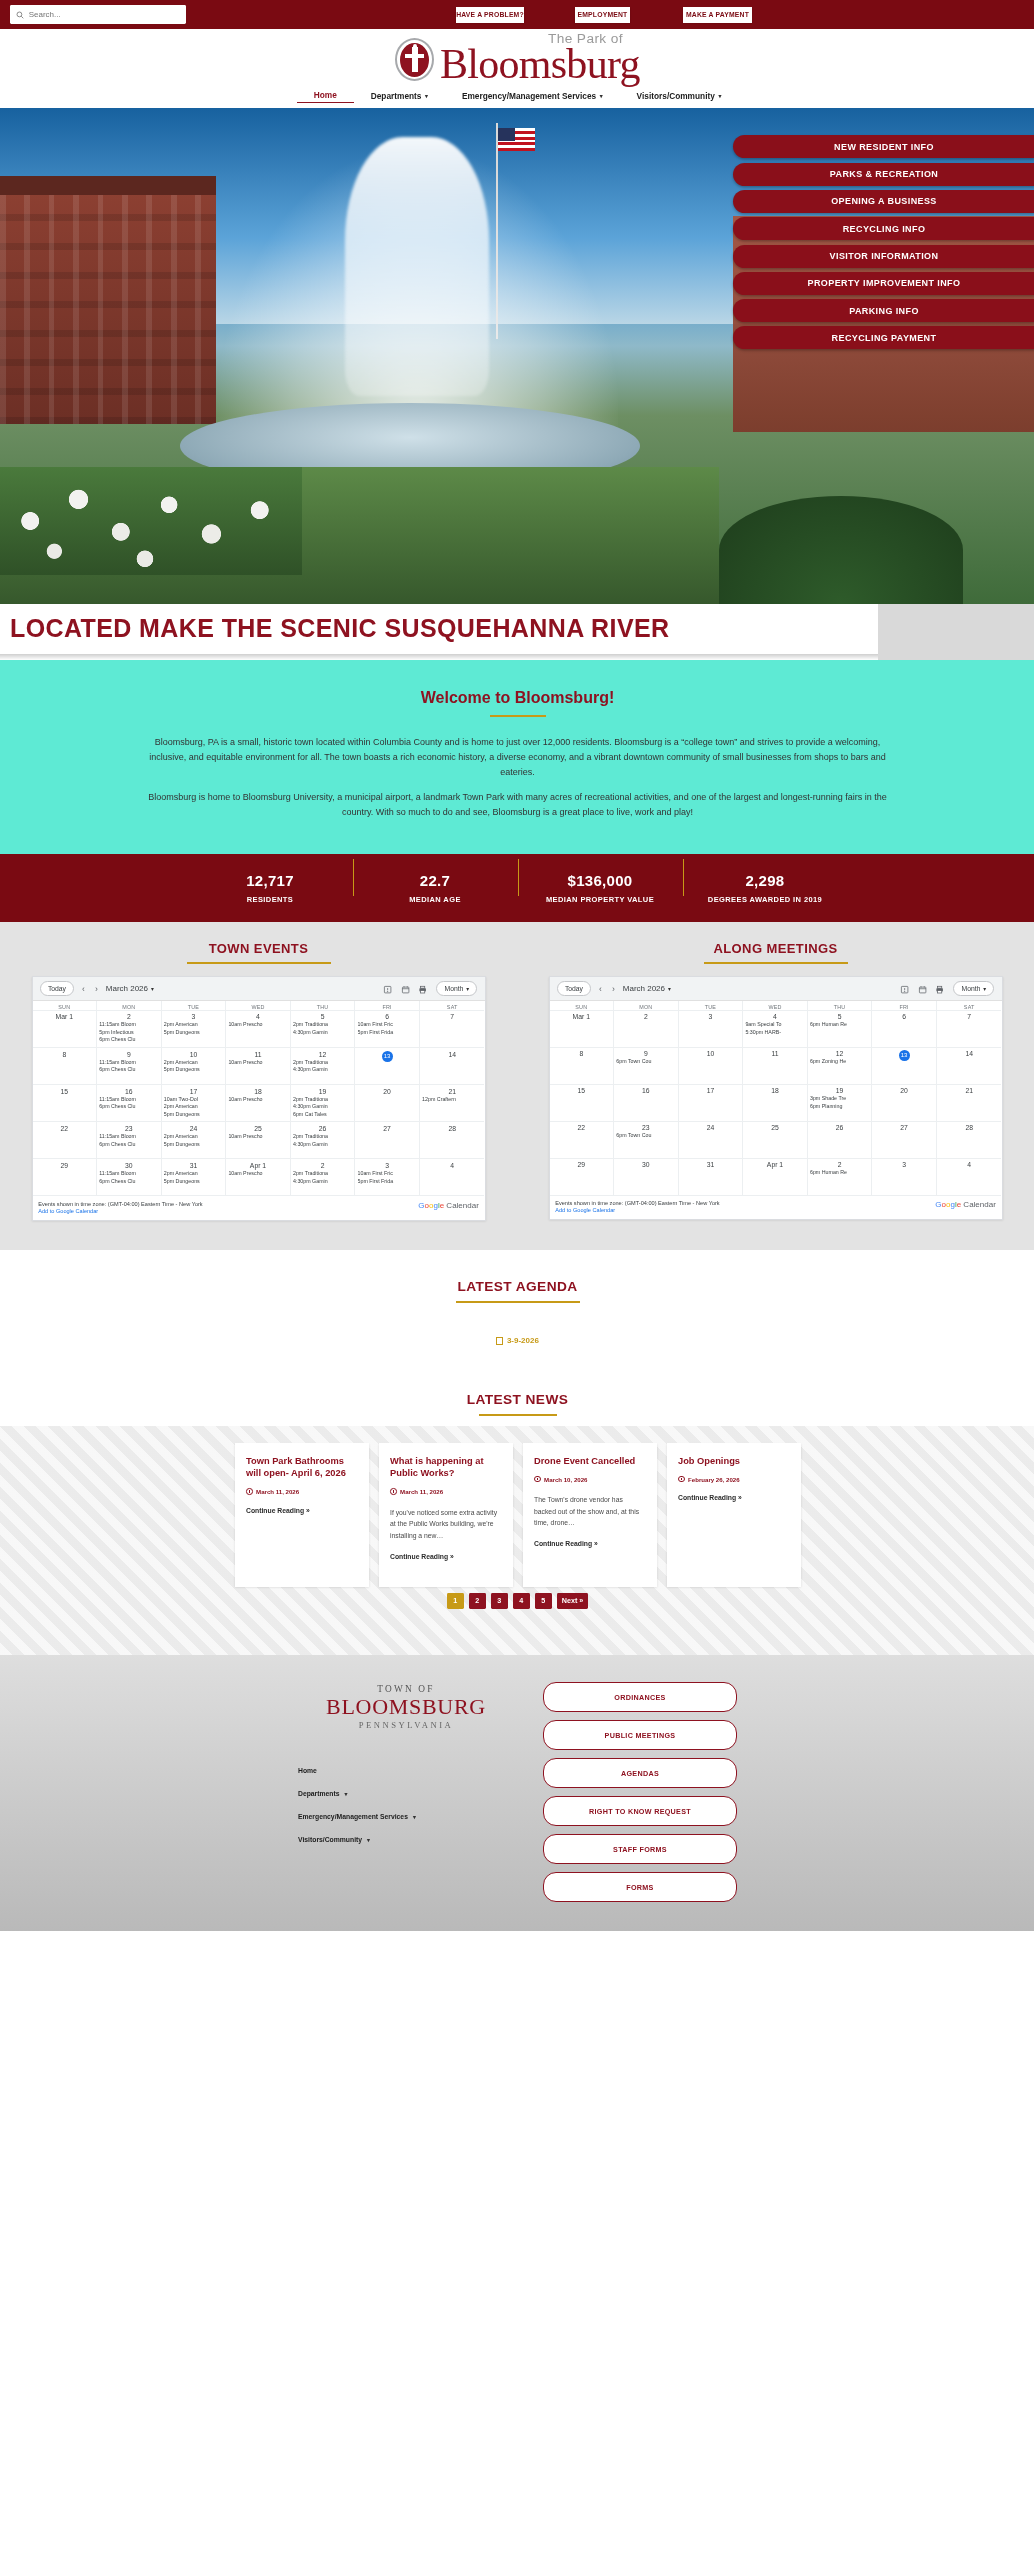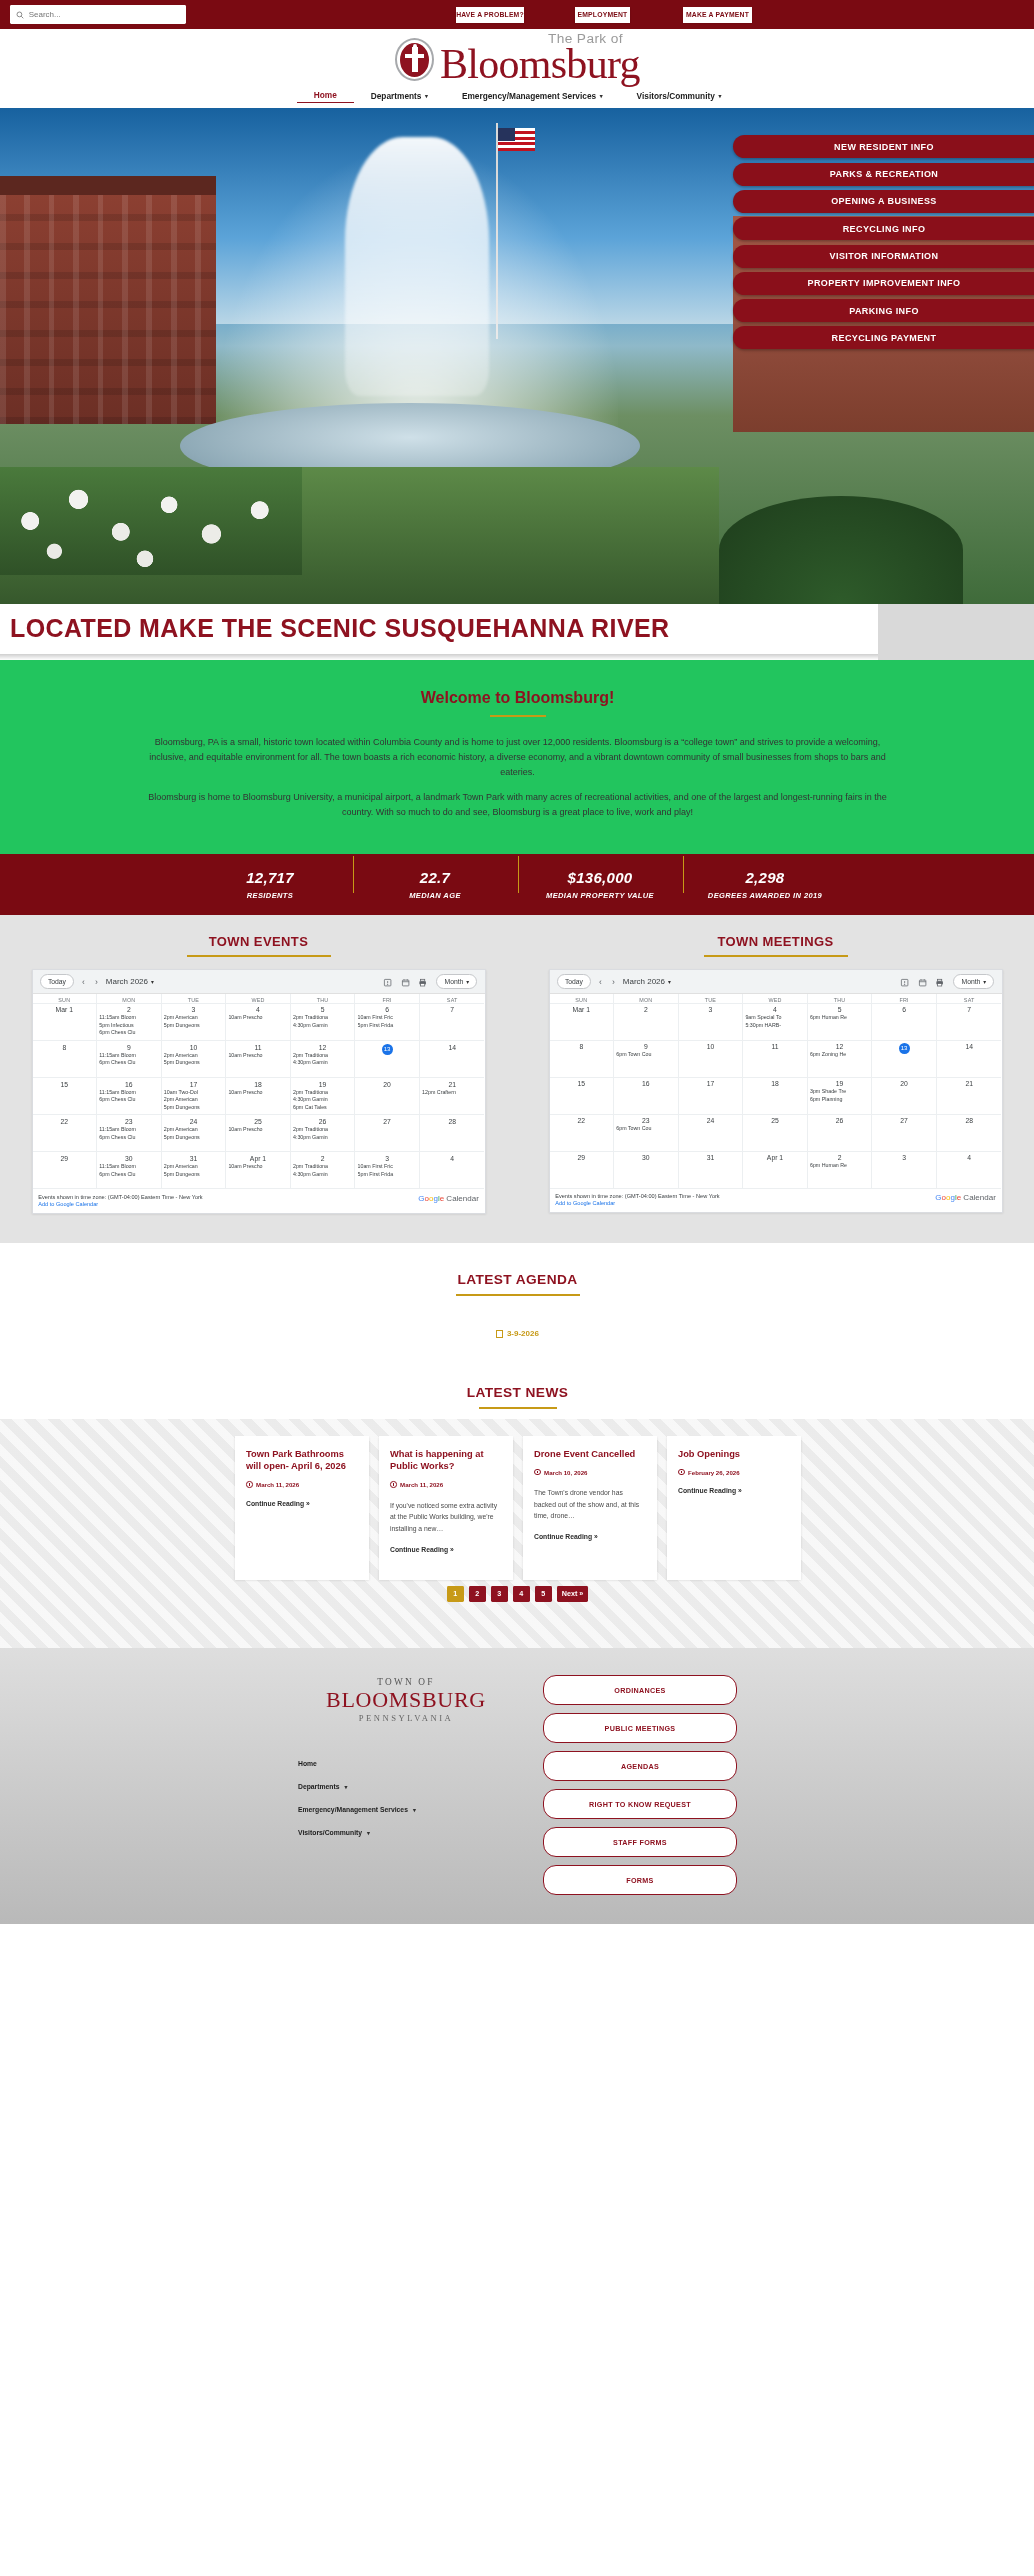--- a/index.html
+++ b/index.html
@@ -213,34 +213,34 @@
   .tagline-gray {
     position: absolute; right: 0; top: 0; width: 157px; height: 56px;
     background: #d9d9d9;
   }
   .tagline-shadow {
     position:absolute; left:0; bottom:0; width:878px; height:6.5px;
     background: linear-gradient(#cfcfcf, #fff);
   }
 
   
-  .welcome { padding: 29px 0 24.4px; text-align: center; background: #22c55e; }
+  .welcome { padding: 29px 0 24.4px; text-align: center; background: #5eead4; }
   .welcome h2 {
     font-size: 16px; color: #8e1220; font-weight: bold; margin-bottom: 7.2px;
   }
   .gold-rule { width: 56px; height: 2.2px; background: #c79a17; margin: 0 auto 18.7px; }
   .welcome p {
     width: 747px; margin: 0 auto 10px;
     font-size: 9px; line-height: 1.65; color: #333;
   }
 
   
   .stats {
-    background: #7a0a12; height: 61px;
-    display: flex; align-items: center; justify-content: center; font-style: italic;
+    background: #7a0a12; height: 68px;
+    display: flex; align-items: center; justify-content: center;
   }
   .stat {
     width: 165px; text-align: center; color: #fff; position: relative;
   }
   .stat + .stat::before {
     content:""; position:absolute; left:0; top:-13px; width:1.4px; height:37px; background:#c79a17;
   }
   .stat-val { font-size: 15px; font-weight: bold; letter-spacing: 0.3px; }
   .stat-lbl { font-size: 7.5px; font-weight: bold; margin-top: 5.7px; letter-spacing: 0.4px; }
 
@@ -679,21 +679,21 @@
               <div class="dnum">4</div>
             </div>
           </div>
           <div class="cal-foot">
             <div><span>Events shown in time zone: (GMT-04:00) Eastern Time - New York</span><a>Add to Google Calendar</a></div>
             <div class="gcal"><b class="g1">G</b><b class="g2">o</b><b class="g3">o</b><b class="g4">g</b><b class="g5">l</b><b class="g6">e</b>&nbsp;Calendar</div>
           </div>
         </div>
       </div>
       <div class="cal-col">
-        <div class="cal-title">TOWN MEETINGS</div>
+        <div class="cal-title">ALONG MEETINGS</div>
         <div class="cal-rule"></div>
         <div class="cal-box">
           <div class="cal-toolbar">
             <div class="pill">Today</div>
             <span class="arrow">‹</span>
             <span class="arrow">›</span>
             <span class="cal-month">March 2026 <span class="caret">▾</span></span>
             <span class="tb-icons">
               <span class="ticon"><svg width="9.3" height="9.3" viewBox="0 0 20 20" fill="none" stroke="#5f6368" stroke-width="1.6">
                   <rect x="3" y="3" width="14" height="14" rx="1.5"></rect>

